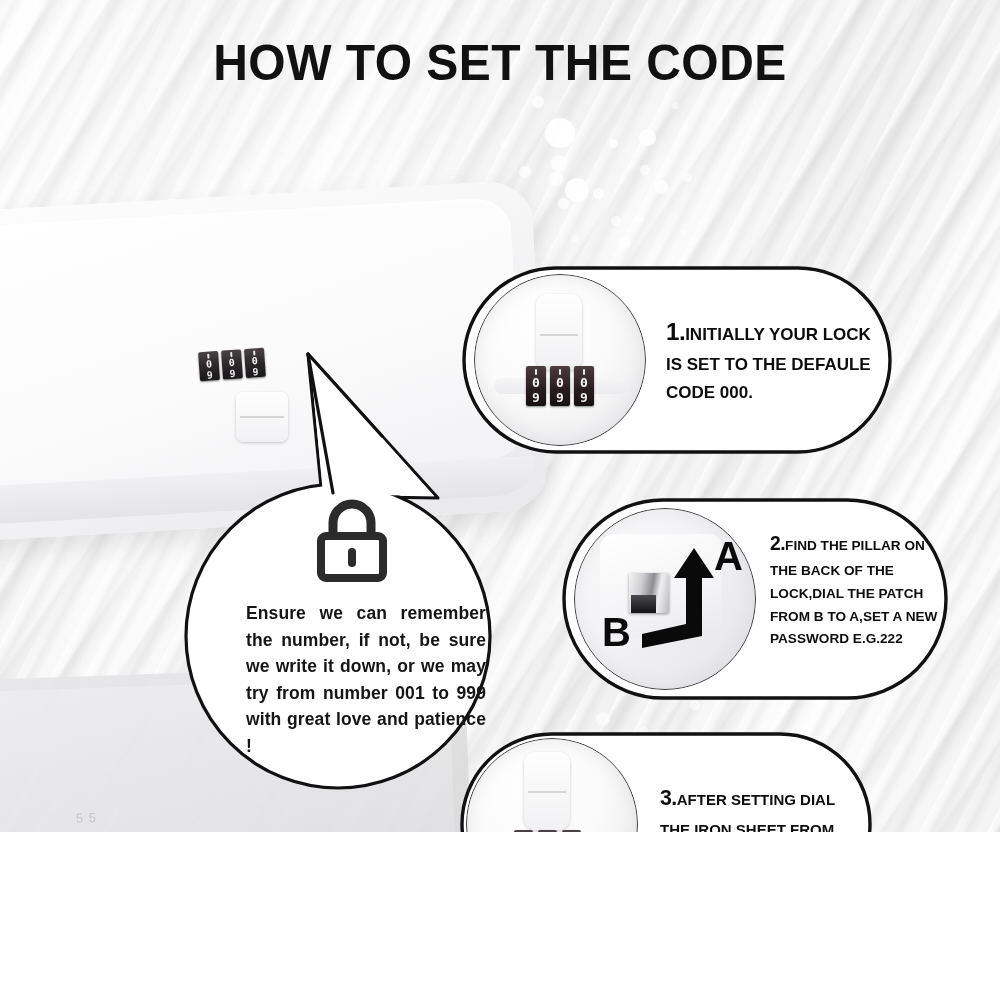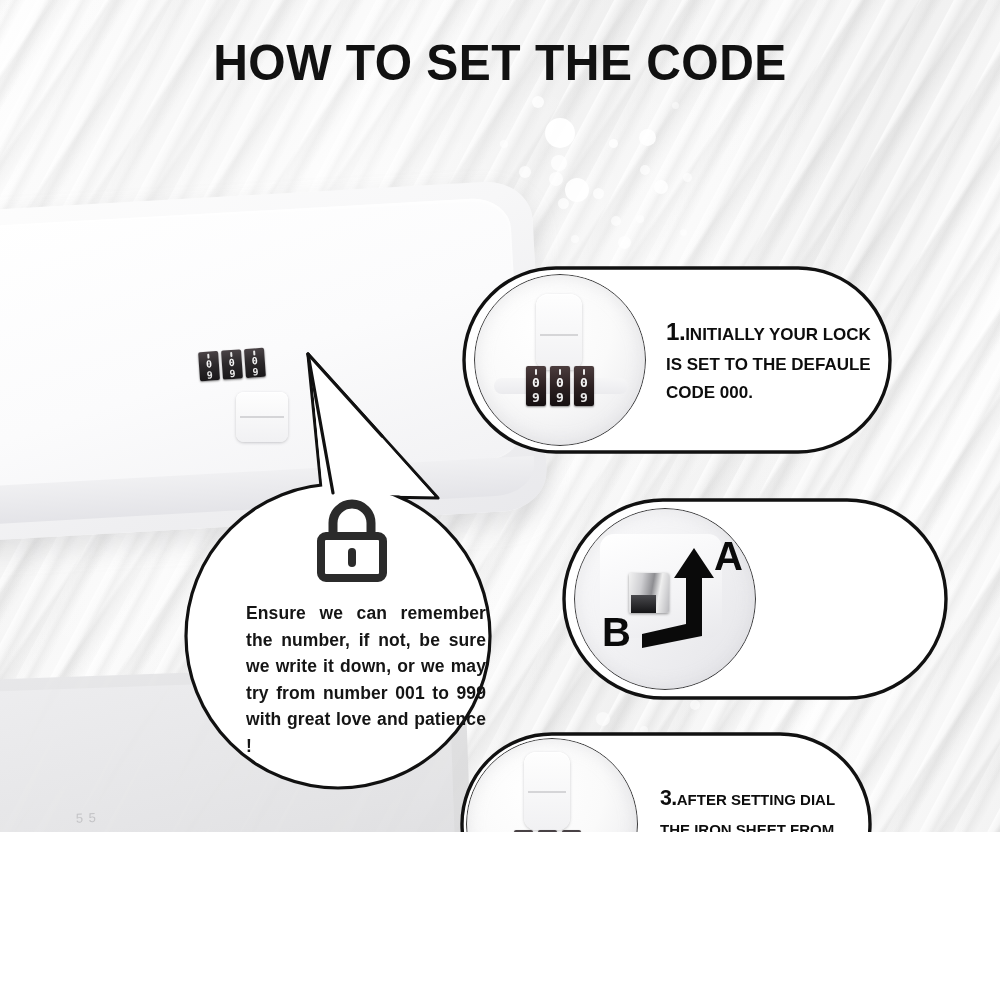--- a/index.html
+++ b/index.html
@@ -313,20 +313,23 @@
         <div class="pillar" style="left:55px;top:65px;width:40px;height:40px;">
           <div class="dark"></div>
         </div>
         <svg width="182" height="182" viewBox="0 0 182 182" style="position:absolute;left:0;top:0;">
           <path d="M 68 126 L 112 116 L 112 70 L 100 70 L 120 40 L 140 70 L 128 70 L 128 128 L 68 140 Z" fill="#0a0a0a"></path>
         </svg>
         <div class="ab-letter" style="left:28px;top:104px;">B</div>
         <div class="ab-letter" style="left:140px;top:28px;">A</div>
       </div>
     </div>
+    <div class="panel-text" style="left:208px;top:30px;width:170px;font-size:13.6px;line-height:1.67;">
+      <span class="num">2.</span><span>FIND THE PILLAR ON THE BACK OF THE LOCK,DIAL THE PATCH FROM B TO A,SET A NEW PASSWORD E.G.222</span>
+    </div>
   </div>
 
   <div class="panel" style="left:460px;top:732px;width:412px;height:184px;">
     <svg class="panel-svg" viewBox="0 0 412 184" preserveAspectRatio="none">
       <rect x="2" y="2" width="408" height="180" rx="90" ry="90" fill="#ffffff" stroke="#111111" stroke-width="3.4"></rect>
     </svg>
     <div class="panel-photo" style="left:6px;top:6px;width:172px;height:172px;">
       <div class="ring"></div>
       <div class="latch" style="left:58px;top:14px;width:46px;height:78px;border-radius:12px;">
         <div class="seam" style="top:50%;"></div>

